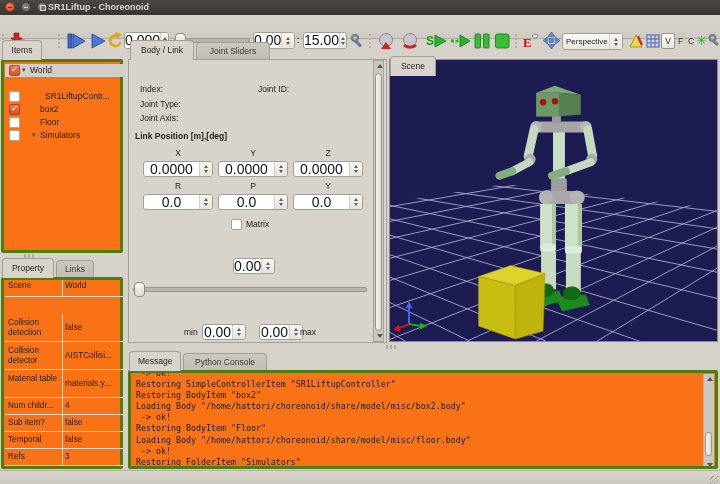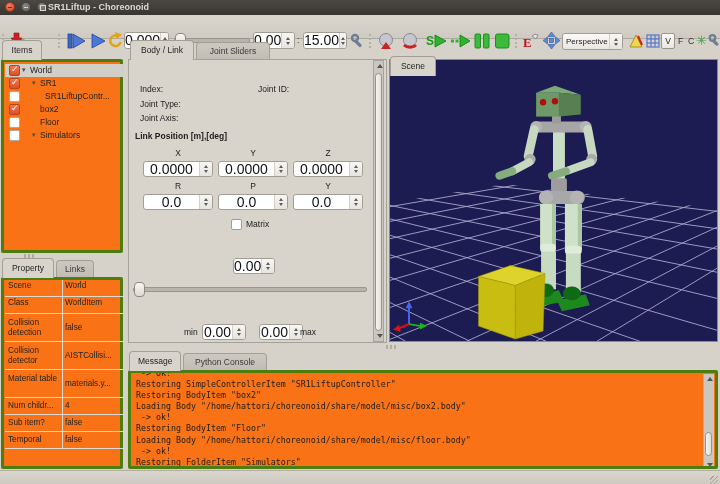--- a/index.html
+++ b/index.html
@@ -229,25 +229,20 @@
   </span>
 </div>
 
 <div class="tab" style="left:2px;top:40px;width:40px">Items</div>
 <div class="wpanel" style="left:1px;top:59px;width:122px;height:194px">
   <div class="trow sel" style="top:2px">
     <span class="cb on"></span>
     <span class="exp" style="left:17px">▾</span>
     <span class="tlab" style="left:25px">World</span>
   </div>
-  <div class="trow" style="top:15px">
-    <span class="cb on"></span>
-    <span class="exp" style="left:27px">▾</span>
-    <span class="tlab" style="left:35px">SR1</span>
-  </div>
   <div class="trow" style="top:28px">
     <span class="cb"></span>
     <span class="tlab" style="left:40px">SR1LiftupContr...</span>
   </div>
   <div class="trow" style="top:41px">
     <span class="cb on"></span>
     <span class="tlab" style="left:35px">box2</span>
   </div>
   <div class="trow" style="top:54px">
     <span class="cb"></span>
@@ -262,25 +257,20 @@
 <div class="grip" style="left:24px;top:254px"></div>
 
 <div class="tab" style="left:2px;top:258px;width:52px">Property</div>
 <div class="tab off" style="left:56px;top:260px;width:38px">Links</div>
 <div class="wpanel" style="left:1px;top:277px;width:122px;height:192px">
   <div class="prow" style="top:0;height:17px">
       <span class="pdiv"></span>
     <span class="pname">Scene</span>
     <span class="pval">World</span>
     </div>
-  <div class="prow" style="top:17px;height:17px">
-      <span class="pdiv"></span>
-    <span class="pname">Class</span>
-    <span class="pval">WorldItem</span>
-    </div>
   <div class="prow" style="top:34px;height:28px">
       <span class="pdiv"></span>
     <span class="pname" style="top:4px">Collision detection</span>
     <span class="pval" style="top:9px">false</span>
     </div>
   <div class="prow" style="top:62px;height:28px">
       <span class="pdiv"></span>
     <span class="pname" style="top:4px">Collision detector</span>
     <span class="pval" style="top:9px">AISTCollisi...</span>
     </div>
@@ -296,20 +286,25 @@
     </div>
   <div class="prow" style="top:135px;height:17px">
       <span class="pdiv"></span>
     <span class="pname" style="top:3px">Sub item?</span>
     <span class="pval" style="top:3px">false</span>
     </div>
   <div class="prow" style="top:152px;height:17px">
       <span class="pdiv"></span>
     <span class="pname" style="top:3px">Temporal</span>
     <span class="pval" style="top:3px">false</span>
+    </div>
+  <div class="prow" style="top:169px;height:17px">
+      <span class="pdiv"></span>
+    <span class="pname" style="top:3px">Refs</span>
+    <span class="pval" style="top:3px">3</span>
     </div>
 </div>
 
 <div class="tab" style="left:130px;top:40px;width:64px">Body / Link</div>
 <div class="tab off" style="left:196px;top:42px;width:74px">Joint Sliders</div>
 <div class="gpanel" style="left:128px;top:59px;width:259px;height:284px"></div>
 <span class="lbl" style="left:140px;top:84px">Index:</span>
 <span class="lbl" style="left:258px;top:84px">Joint ID:</span>
 <span class="lbl" style="left:140px;top:99px">Joint Type:</span>
 <span class="lbl" style="left:140px;top:113px">Joint Axis:</span>

